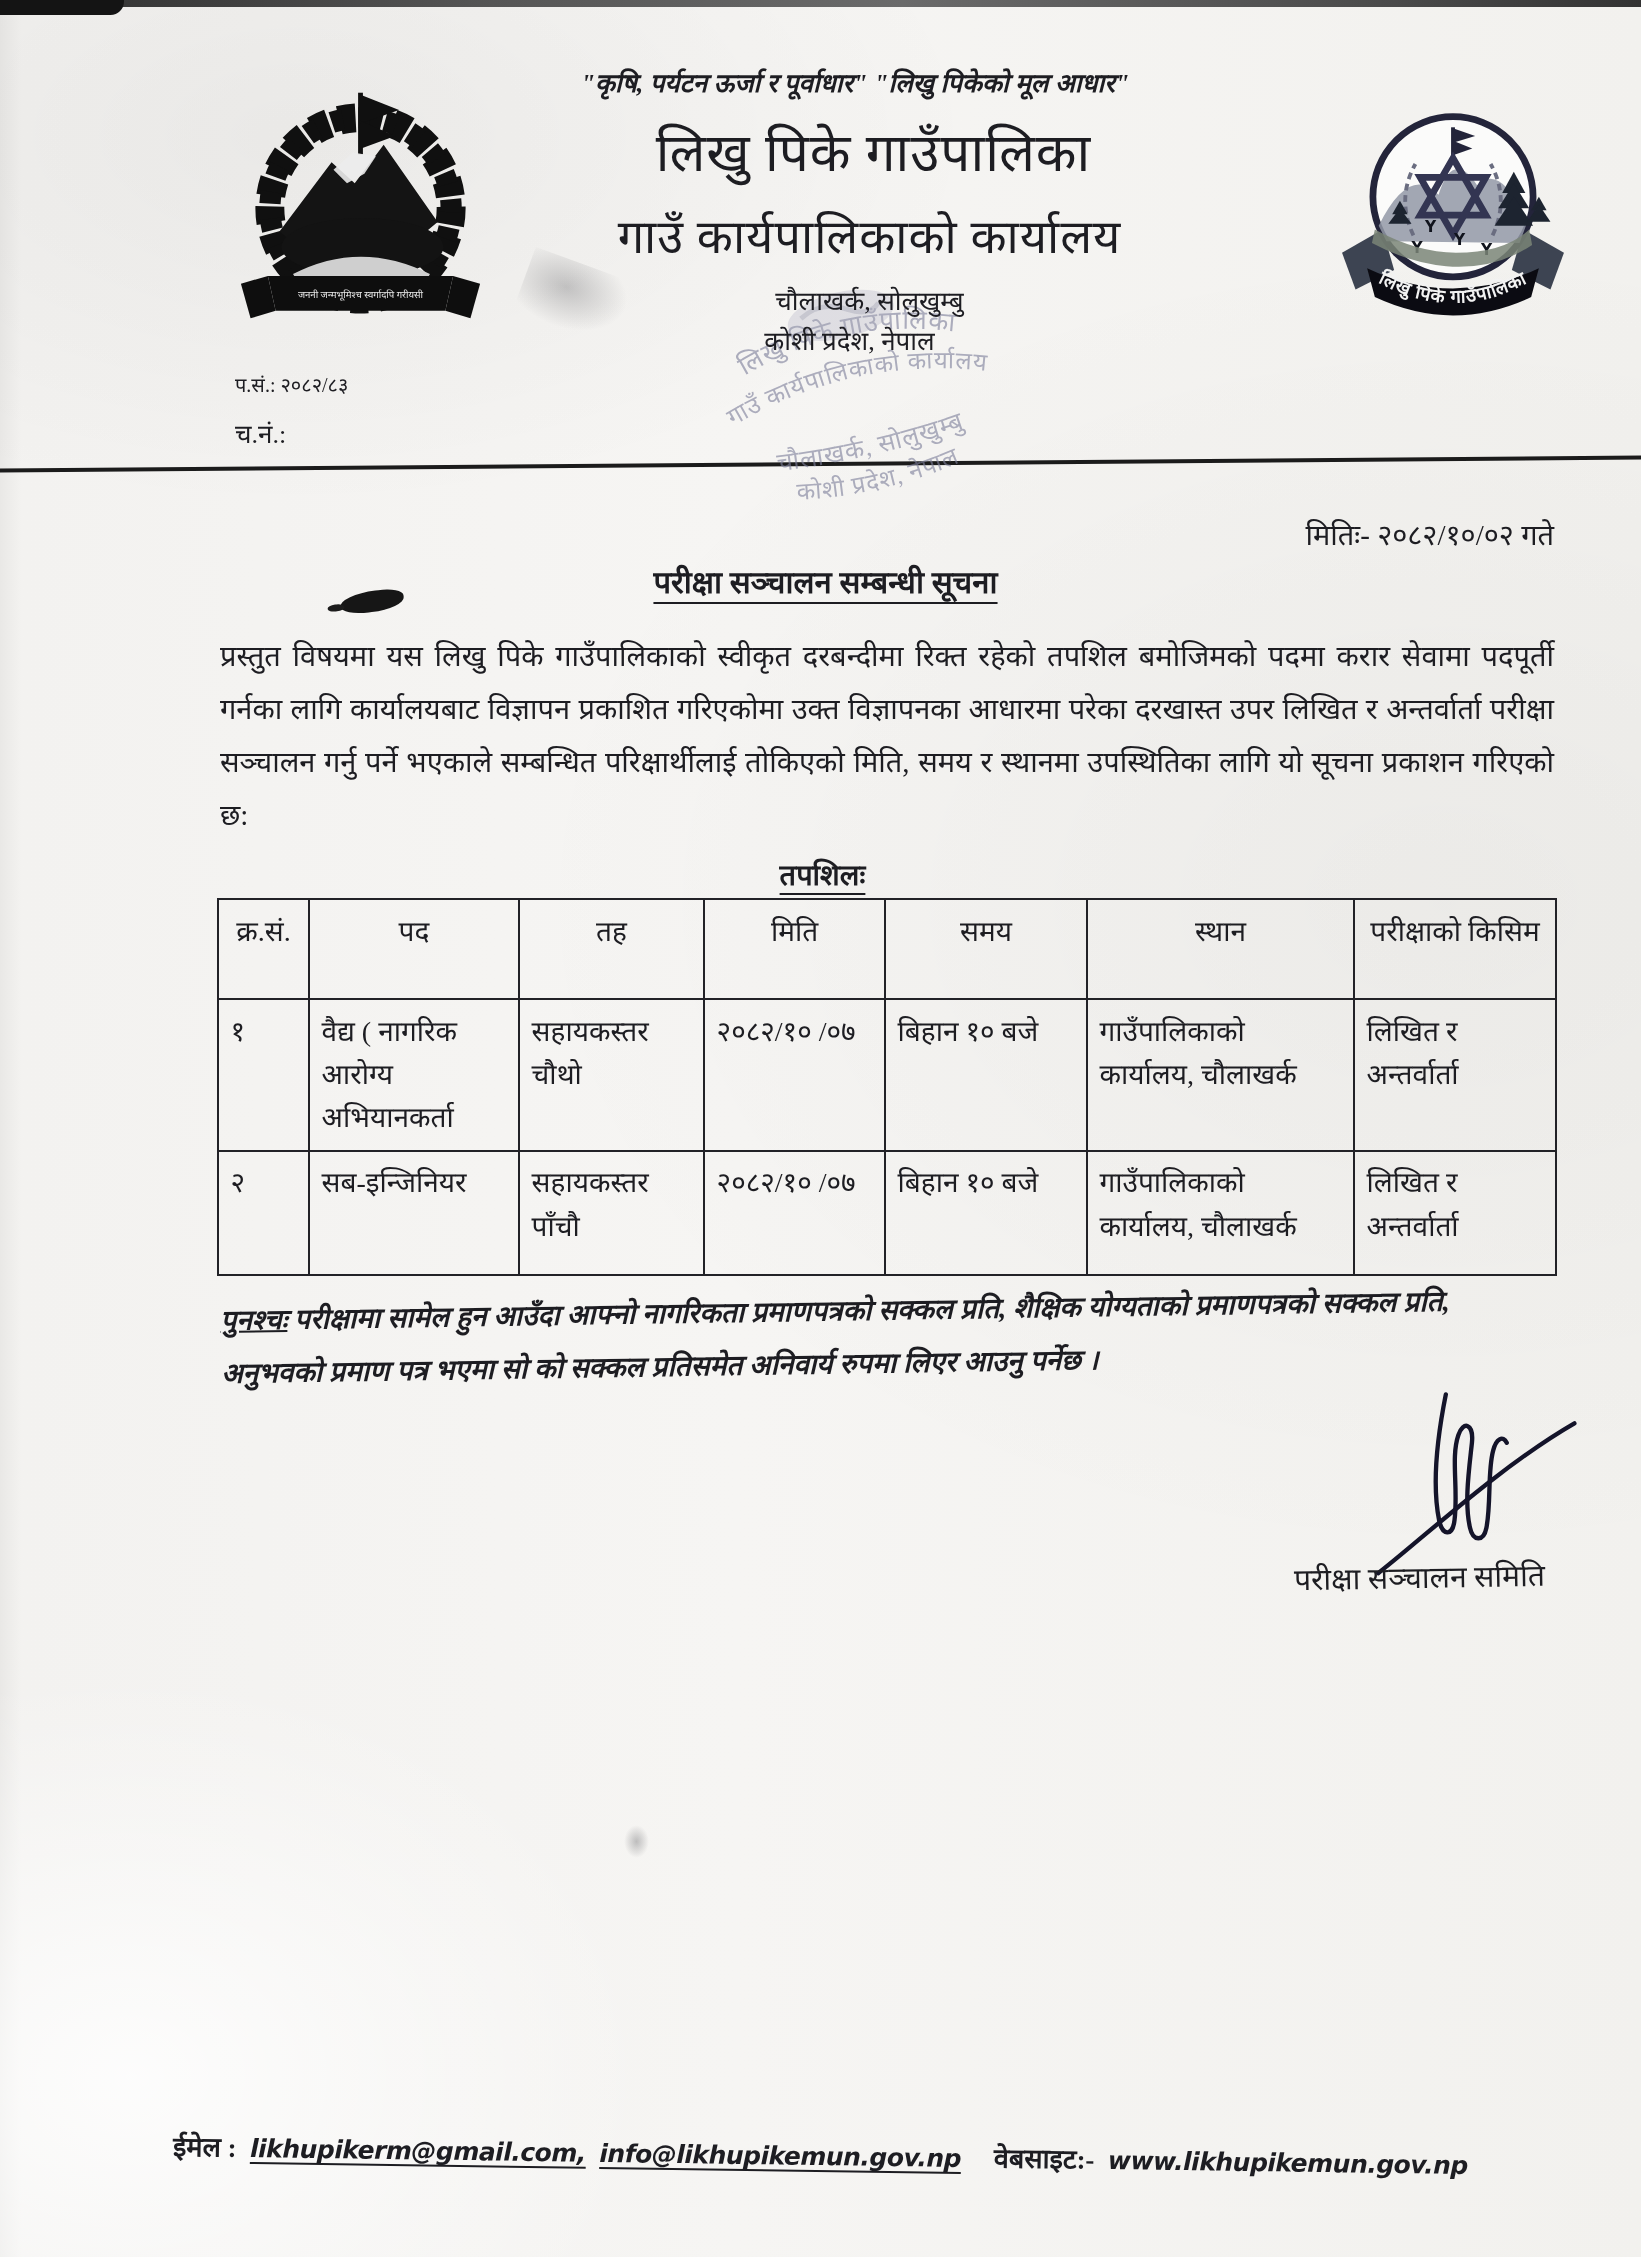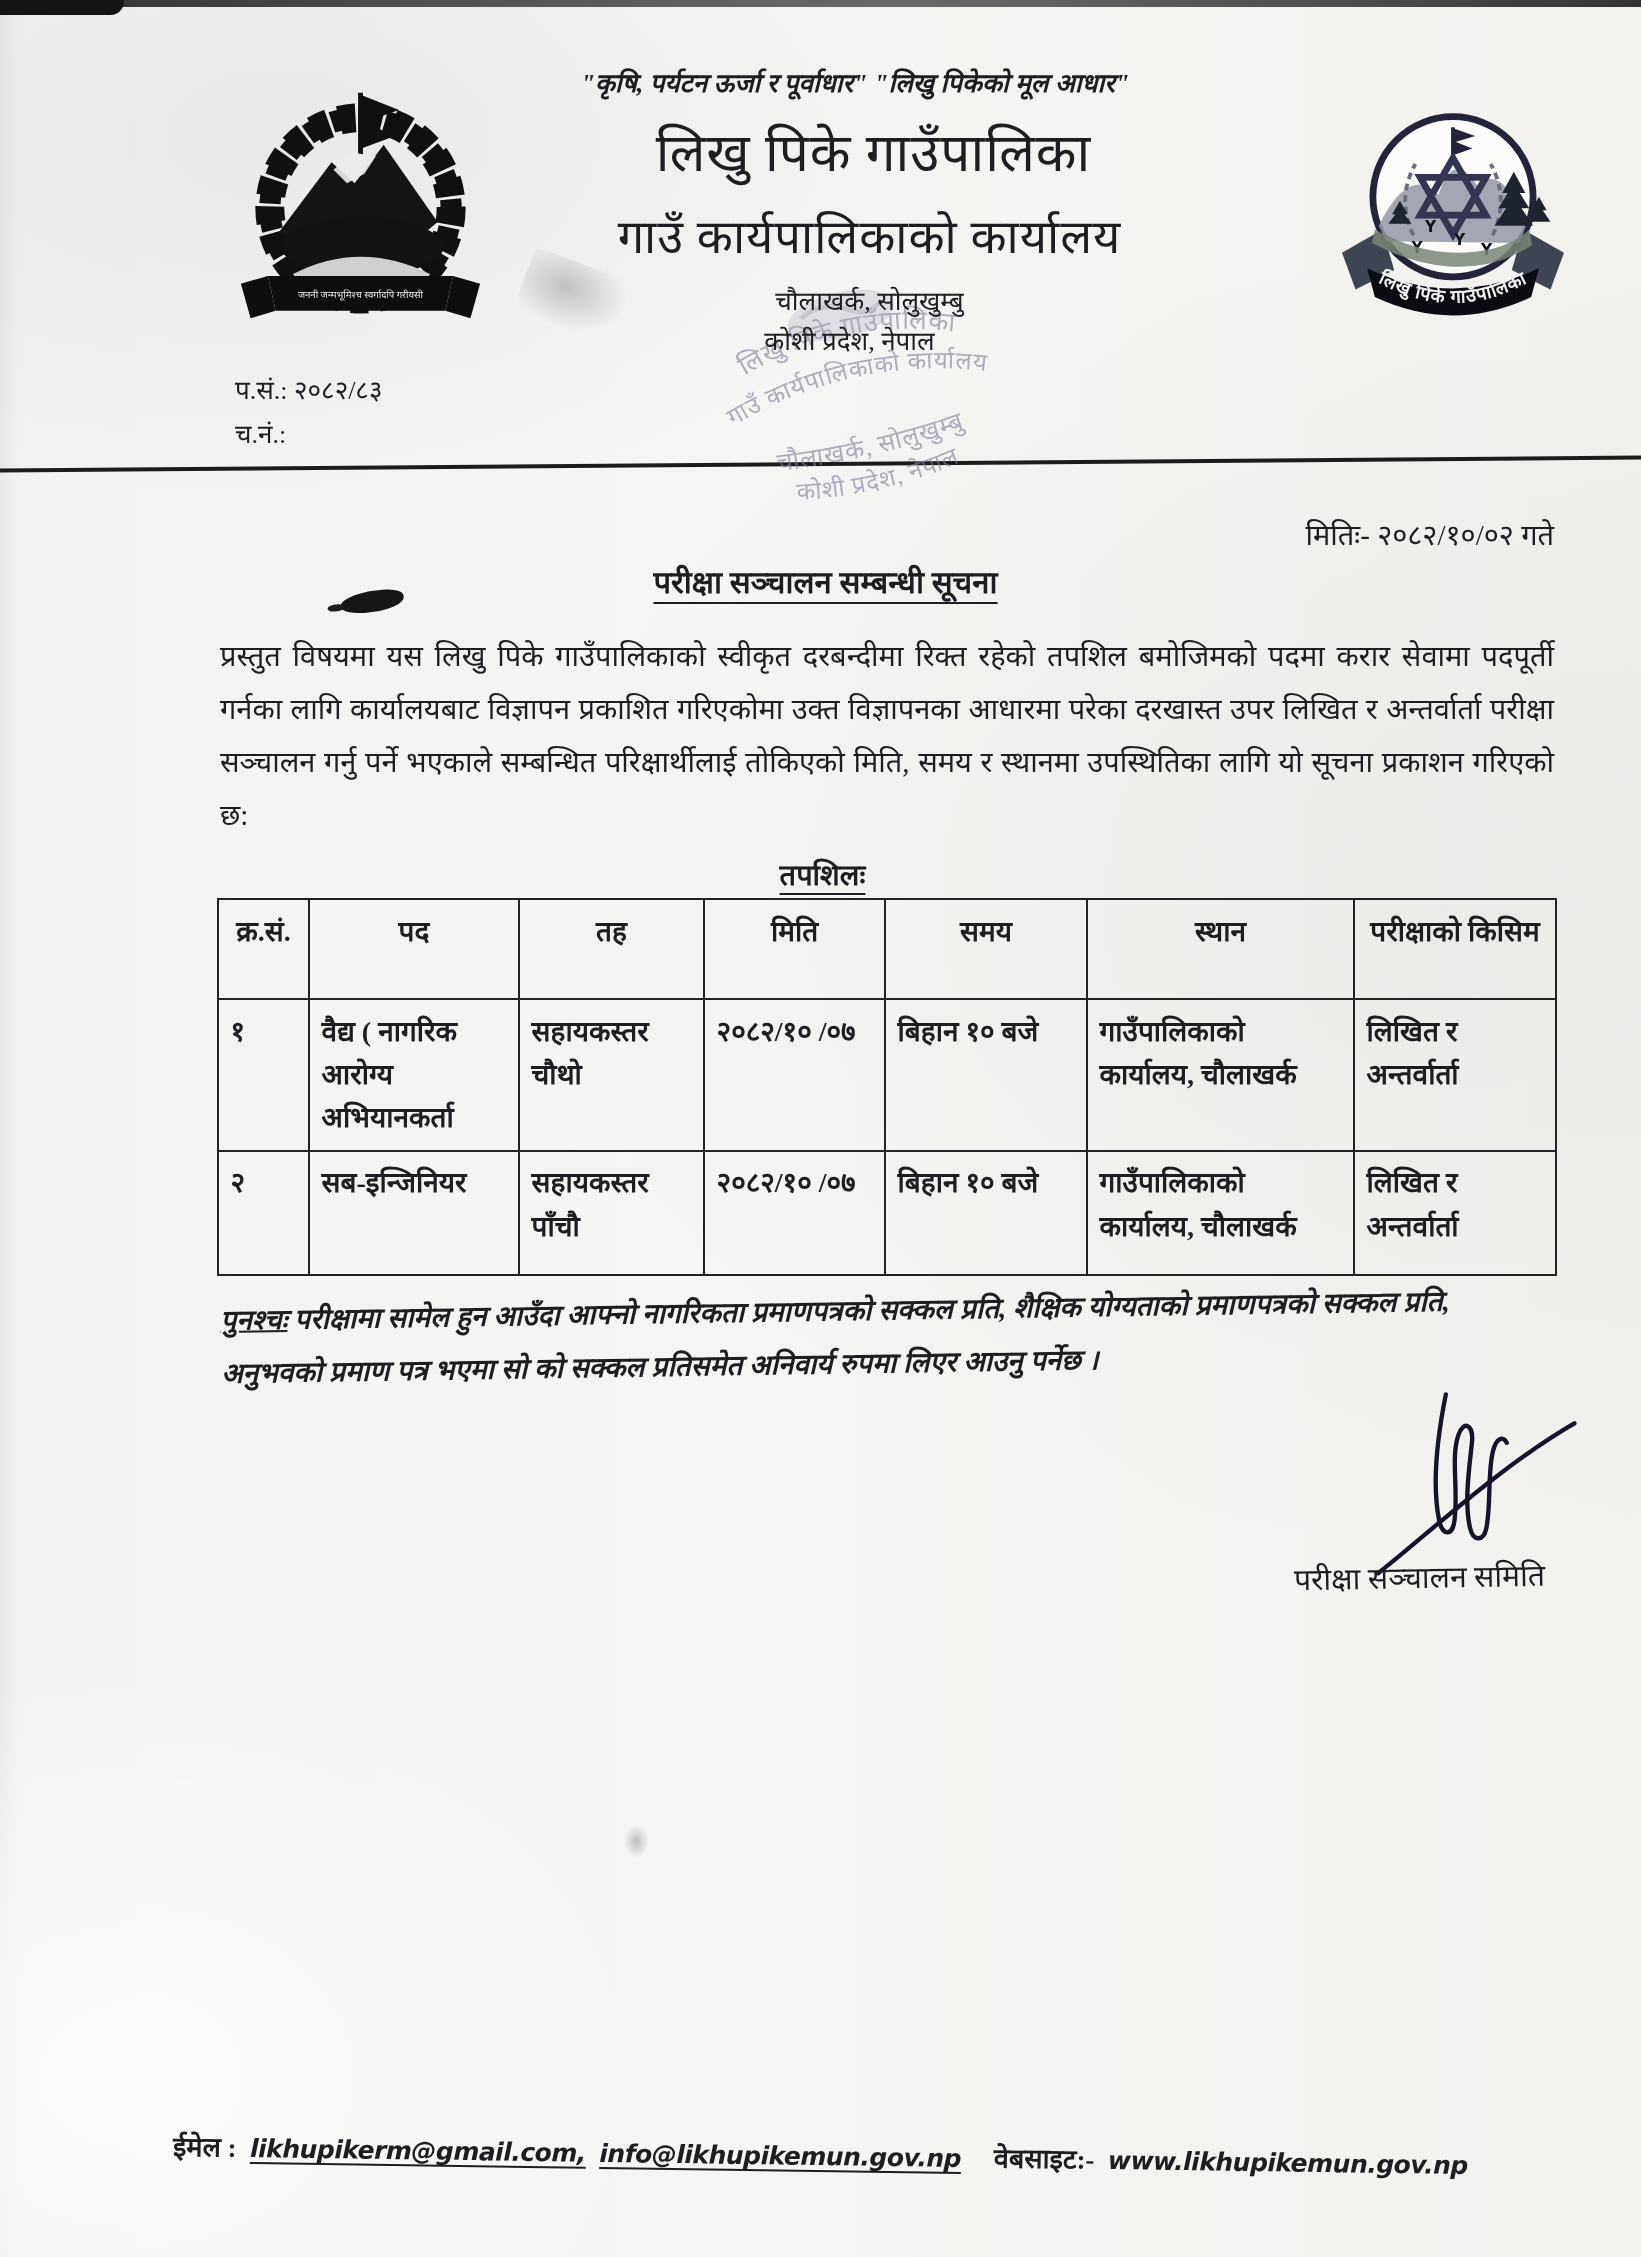--- a/index.html
+++ b/index.html
@@ -21,32 +21,32 @@
   .ink-blot{left:340px;top:591px;width:64px;height:21px;background:#161616;border-radius:60% 40% 55% 45%;transform:rotate(-7deg);}
   .ink-blot::after{content:"";position:absolute;left:-13.5px;top:8.7px;width:17.4px;height:7.7px;background:#1c1c1c;border-radius:50%;}
   .smudge1{left:521px;top:263px;width:106px;height:68px;background:radial-gradient(ellipse at 40% 40%, rgba(70,70,75,.28), transparent 70%);transform:rotate(20deg);}
   .smudge2{left:624px;top:1825px;width:25px;height:33px;background:radial-gradient(ellipse, rgba(60,60,65,.30), transparent 70%);}
   
   .slogan{left:68px;top:64px;width:1574px;font-size:26px;font-weight:bold;font-style:italic;}
   .title1{left:106px;top:114px;width:1535px;font-size:53px;letter-spacing:1px;}
   .title2{left:97px;top:203px;width:1545px;font-size:47px;letter-spacing:1px;}
   .addr1{left:97px;top:282px;width:1545px;font-size:26px;z-index:3;}
   .addr2{left:58px;top:322px;width:1583px;font-size:26px;z-index:3;}
-  .refline1{left:235px;top:371px;font-size:26px;}
+  .refline1{left:235px;top:371px;font-size:20px;}
   .refline2{left:235px;top:415px;font-size:26px;}
   .hrule{left:-9.7px;top:462px;width:1661px;height:3.9px;background:#1b1b1b;transform:rotate(-0.45deg);}
   .stampbox{left:676px;top:286px;width:369px;height:230px;z-index:1;opacity:.62;transform:rotate(-13deg);}
   
   .dateline{right:87px;top:514px;font-size:29px;text-align:right;}
   .notice-title{left:0;top:560px;width:1651px;font-size:31px;font-weight:bold;text-decoration:underline;text-decoration-thickness:1.9px;text-underline-offset:8.7px;}
   .bodytext{left:220px;top:630px;width:1334px;font-size:29px;line-height:53px;text-align:justify;}
   .tapsil{left:0;top:854px;width:1645px;font-size:29px;font-weight:bold;text-decoration:underline;text-decoration-thickness:1.9px;text-underline-offset:7.7px;}
   
   table.sheet{position:absolute;left:217px;top:898px;width:1338px;border-collapse:collapse;table-layout:fixed;font-size:28px;}
-  table.sheet td,table.sheet th{border:2.4px solid #222227;vertical-align:top;padding:9.7px 11.6px;line-height:1.55;font-weight:bold;text-align:left;}
+  table.sheet td,table.sheet th{border:2.4px solid #222227;vertical-align:top;padding:9.7px 11.6px;line-height:1.55;font-weight:normal;text-align:left;}
   table.sheet th{text-align:center;}
   tr.hrow{height:100px;}
   tr.r1{height:141px;}
   tr.r2{height:124px;}
   
   .footnote{left:220px;top:1294px;width:1321px;font-size:28px;font-weight:bold;font-style:italic;line-height:53px;transform:rotate(-0.9deg);transform-origin:left top;}
   .footnote .lbl{text-decoration:underline;text-decoration-thickness:1.9px;}
   
   .sig-svg{left:1354px;top:1375px;}
   .sig-title{left:1236px;top:1556px;width:367px;font-size:30px;transform:rotate(-1deg);}

